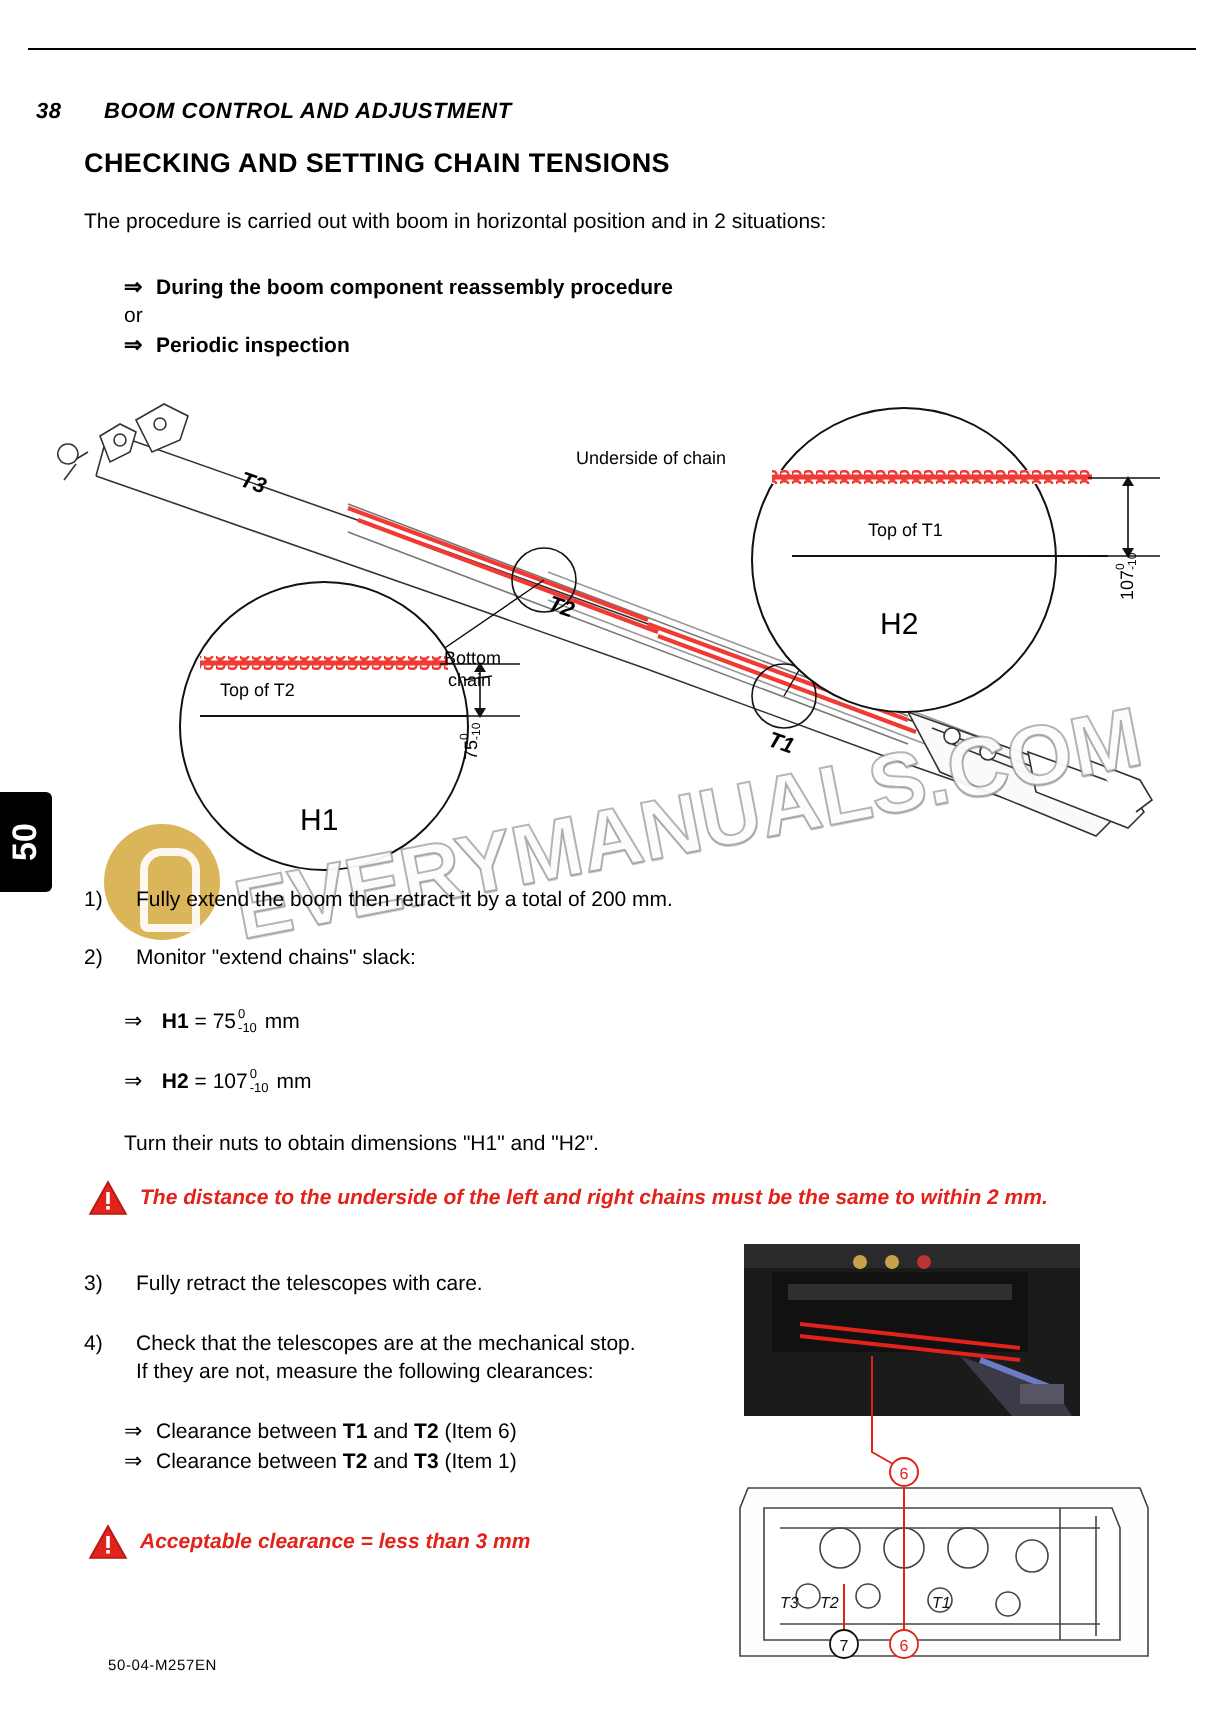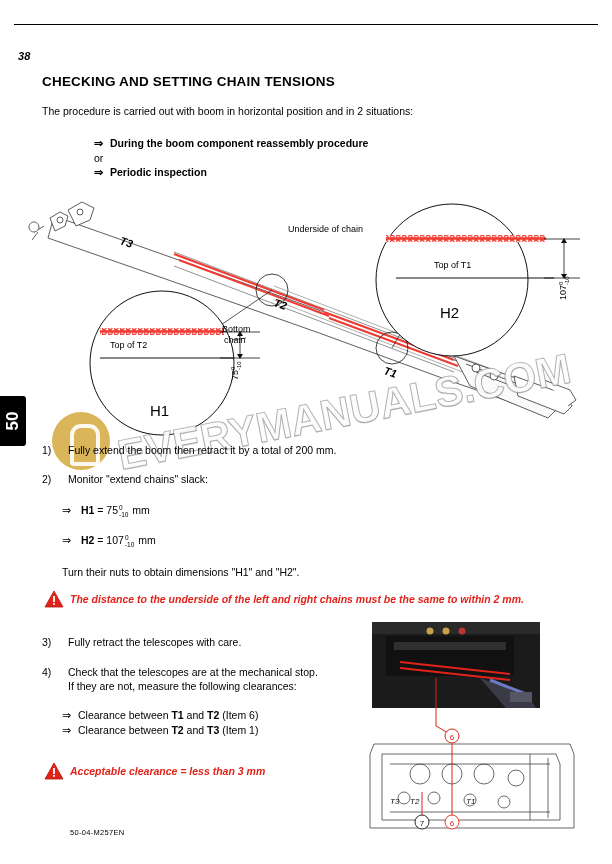--- a/index.html
+++ b/index.html
@@ -76,21 +76,20 @@
   .intro {
     position: absolute;
     left: 42px; top: 105px;
     font-size: 10.5px;
   }
 
   
   .bullet-line {
     position: absolute;
     font-size: 10.5px;
-    margin-left: 32px;
   }
   .arrow-glyph {
     display: inline-block;
     width: 16px;
     font-size: 11px;
   }
   .b1 { left: 62px; top: 137px; font-weight: bold; }
   .or  { left: 62px; top: 152px; font-weight: normal; }
   .b2 { left: 62px; top: 166px; font-weight: bold; }
 
@@ -194,31 +193,32 @@
   
   .bottom-fig {
     position: absolute;
     left: 360px; top: 622px;
     width: 226px; height: 212px;
     background: #fff;
   }
 
   .footer-code {
     position: absolute;
-    left: 70px; top: 828px;
+    left: 54px; top: 828px;
     font-size: 7.5px;
     letter-spacing: .3px;
     text-align: center;
   }
 </style>
 </head>
 <body>
 
 <div class="page-header">
   <div class="page-number">38</div>
+  <div class="header-title">BOOM CONTROL AND ADJUSTMENT</div>
 </div>
 <div class="header-rule"></div>
 
 <div class="side-tab">
   <span>50</span>
 </div>
 
 <div class="section-title">CHECKING AND SETTING CHAIN TENSIONS</div>
 <div class="intro">The procedure is carried out with boom in horizontal position and in 2 situations:</div>
 

